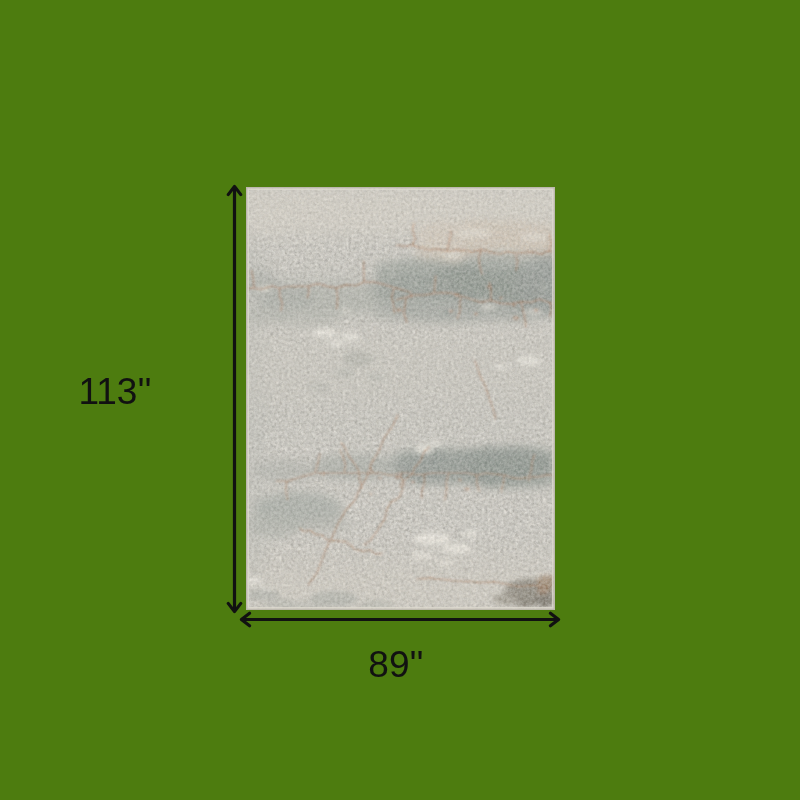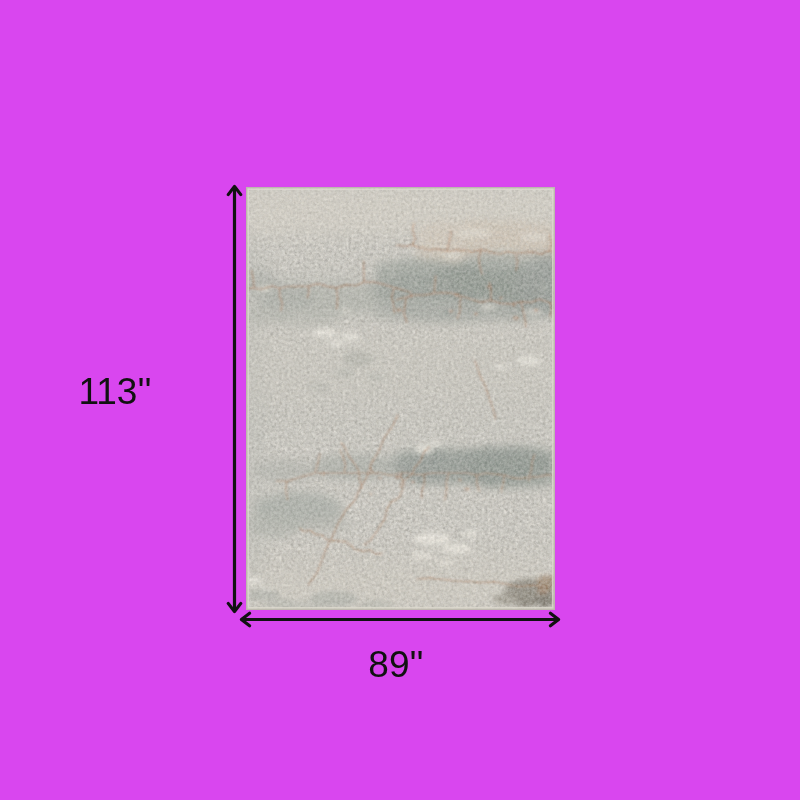--- a/index.html
+++ b/index.html
@@ -1,16 +1,16 @@
 <!DOCTYPE html>
 <html><head>
 <meta charset="utf-8">
 <style>
   html,body{margin:0;padding:0;background:#ffffff;}
-  #page{position:relative;width:800px;height:800px;background:#d946ef;overflow:hidden;
+  #page{position:relative;width:800px;height:800px;background:#4d7c0f;overflow:hidden;
         font-family:"Liberation Sans", sans-serif;}
   text{font-family:"Liberation Sans", sans-serif;}
 </style>
 </head>
 <body>
 <div id="page">
 <svg width="800" height="800" viewBox="0 0 800 800">
   <defs>
     <clipPath id="rugclip">
           <rect x="0" y="0" width="309" height="423"></rect>

